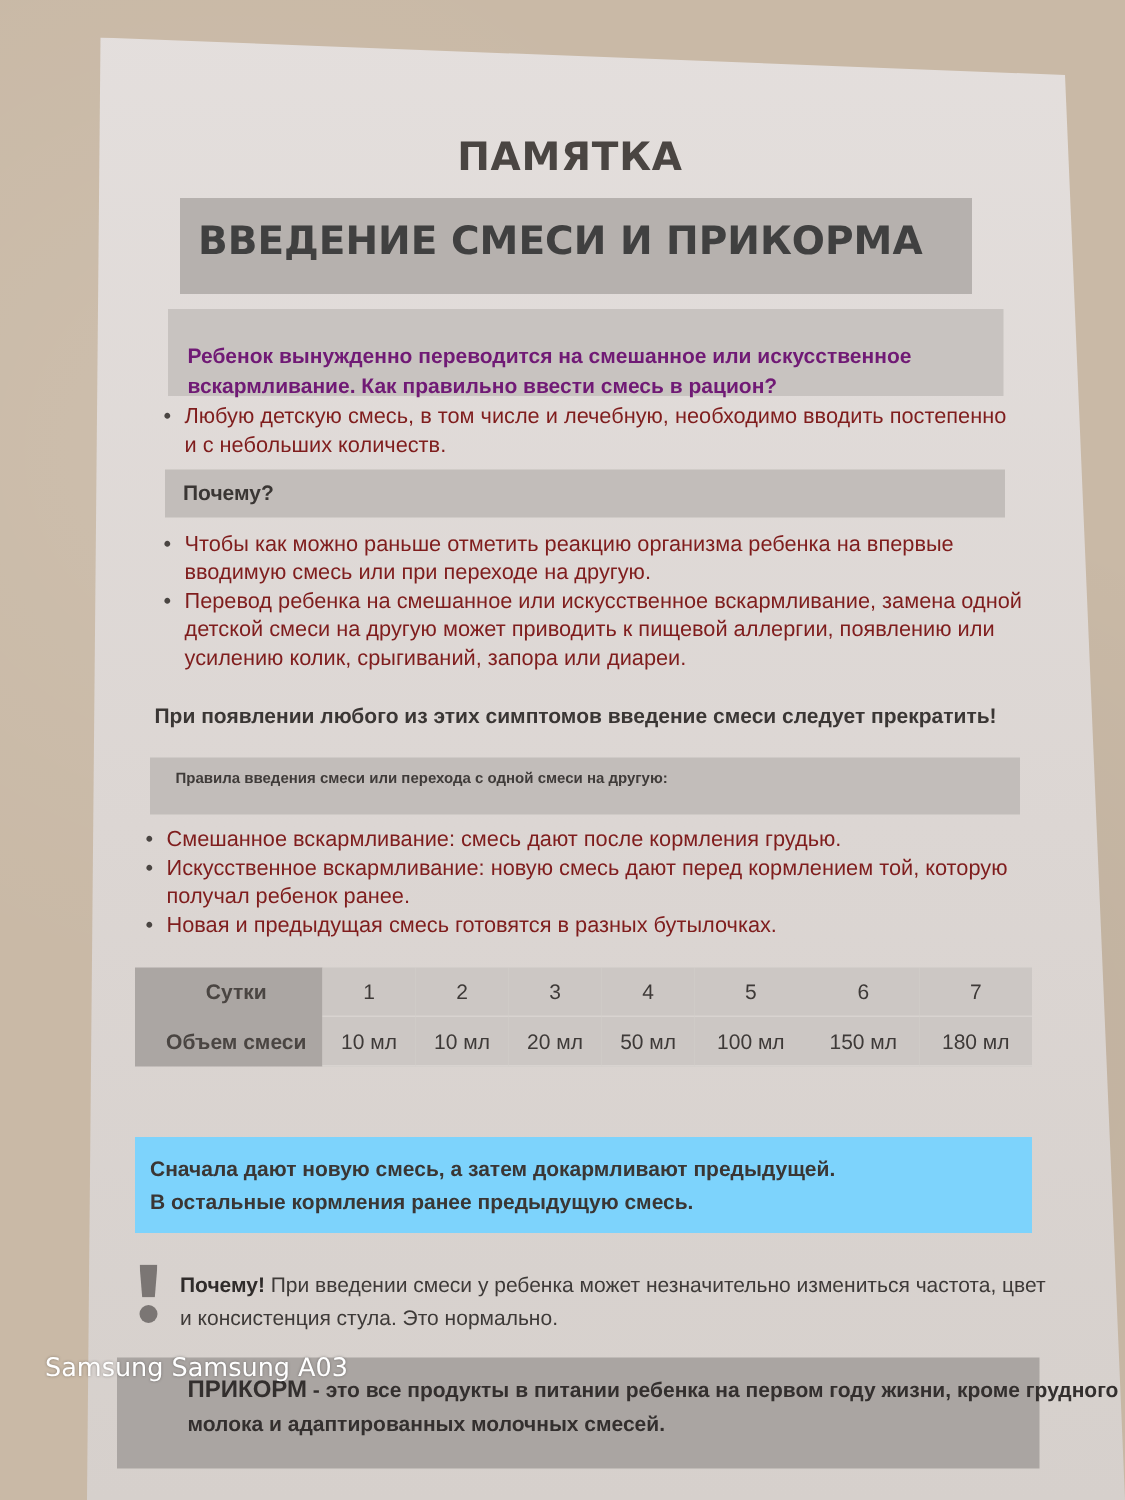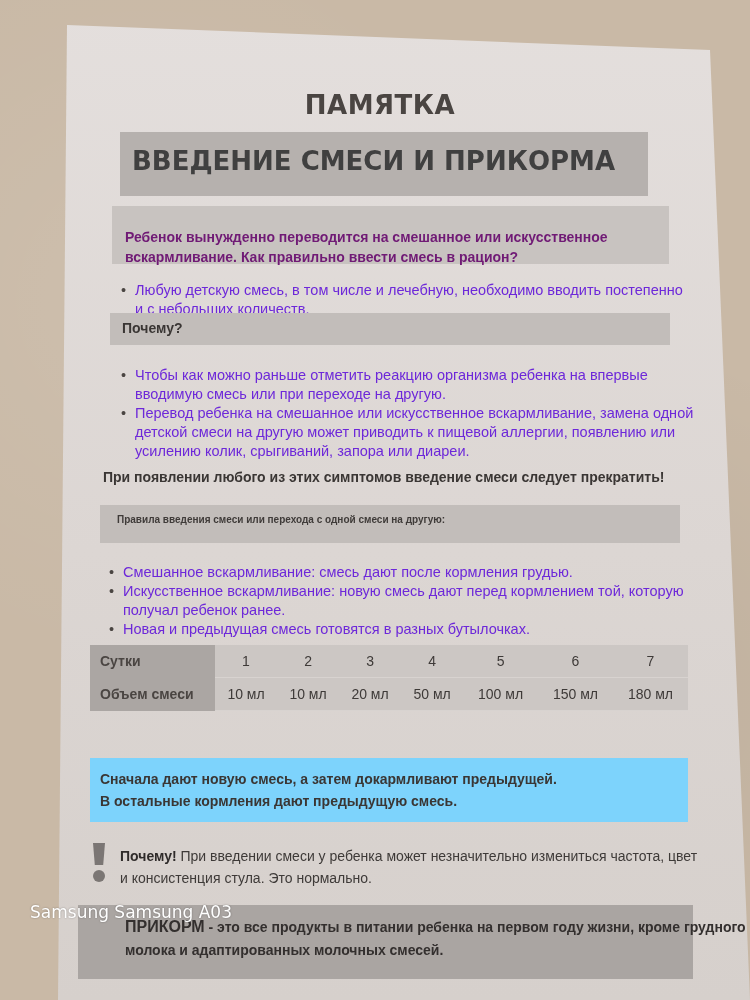--- a/index.html
+++ b/index.html
@@ -24,35 +24,35 @@
   .band{
     position:absolute;background:#b3aeab;
   }
   .subtitle-band{left:120px;top:132px;width:528px;height:64px;background:#b6b1ae;}
   .subtitle{
     position:absolute;left:132px;top:146px;
     font-family:"DejaVu Sans", sans-serif;font-weight:bold;font-size:26px;color:#404040;white-space:nowrap;
   }
   .q-band{left:112px;top:206px;width:557px;height:58px;background:#c8c3c0;}
   .q-text{position:absolute;left:125px;top:213px;font-weight:bold;font-size:14px;line-height:20px;color:#701a75;margin-top:14px;}
-  .bullets{position:absolute;margin:16px;padding:0;list-style:none;font-size:14.5px;line-height:19px;color:#6d28d9;}
+  .bullets{position:absolute;margin:4px;padding:0;list-style:none;font-size:14.5px;line-height:19px;color:#7f1d1d;}
   .bullets li{position:relative;padding-left:14px;}
   .bullets li::before{content:"\2022";position:absolute;left:0;top:0;color:#4a4542;}
   .b1{left:105px;top:265px;width:565px;}
   .why-band{left:110px;top:313px;width:560px;height:32px;background:#c2bdba;}
   .why-text{position:absolute;left:122px;top:320px;font-weight:bold;font-size:14px;color:#3a3634;}
   .b2{left:105px;top:350px;width:575px;}
   .stop-text{position:absolute;left:103px;top:469px;font-weight:bold;font-size:14px;color:#3a3634;white-space:nowrap;}
   .rules-band{left:100px;top:505px;width:580px;height:38px;background:#c2bdba;}
   .rules-text{position:absolute;left:117px;top:514px;font-weight:bold;font-size:10px;color:#3f3b39;white-space:nowrap;}
   .b3{left:93px;top:547px;width:600px;}
   .table-wrap{position:absolute;left:90px;top:645px;width:598px;height:177px;}
   .tbl{position:absolute;left:0;top:0;width:598px;border-collapse:collapse;}
   .tbl td{padding:0;text-align:center;font-size:14px;color:#3e3a38;border-bottom:1px solid #d8d3d0;}
-  .tbl td.lbl{text-align:left;padding-left:10px;font-weight:bold;color:#4a4542;background:#aba6a3;width:115px;border-bottom:none;}
+  .tbl td.lbl{text-align:center;padding-left:10px;font-weight:bold;color:#4a4542;background:#aba6a3;width:115px;border-bottom:none;}
   .tbl td.val{background:#ccc7c4;}
   .tbl tr.r1 td{height:32px;}
   .tbl tr.r2 td{height:32px;}
   .tbl tr.r3 td{height:48px;line-height:17px;}
   .note-box{position:absolute;left:0;top:113px;width:598px;height:64px;background:#7dd3fc;}
   .note-text{position:absolute;left:10px;top:10px;font-weight:bold;font-size:14px;line-height:22px;color:#3a3634;white-space:nowrap;}
   .important{position:absolute;left:93px;top:843px;}
   .excl-bar{position:absolute;left:0;top:0;width:12px;height:22px;background:#7b7674;clip-path:polygon(0 0,100% 0,85% 100%,15% 100%);}
   .excl-dot{position:absolute;left:0;top:27px;width:12px;height:12px;border-radius:50%;background:#7b7674;}
   .important-text{position:absolute;left:120px;top:845px;font-size:14px;line-height:22px;color:#3e3a38;width:580px;}
@@ -126,21 +126,21 @@
         <td class="val">50 мл</td>
         <td class="val">100 мл</td>
         <td class="val">150 мл</td>
         <td class="val">180 мл</td>
       </tr>
     </tbody>
       </table>
     <div class="note-box">
       <div class="note-text">
         <div>Сначала дают новую смесь, а затем докармливают предыдущей.</div>
-        <div>В остальные кормления дают предыдущую смесь.</div>
+        <div>В остальные кормления ранее предыдущую смесь.</div>
       </div>
     </div>
   </div>
 
   <div class="important">
     <div class="excl-bar"></div>
     <div class="excl-dot"></div>
   </div>
   <div class="important-text"><b>Почему!</b><span> При введении смеси у ребенка может незначительно измениться частота, цвет и консистенция стула. Это нормально.</span></div>
 

